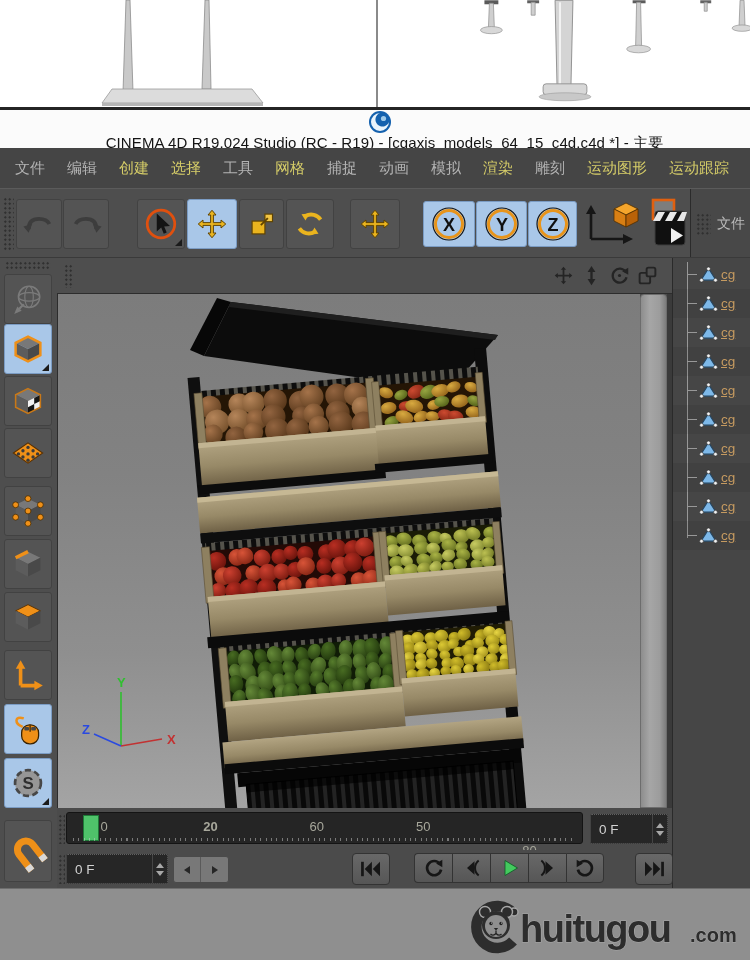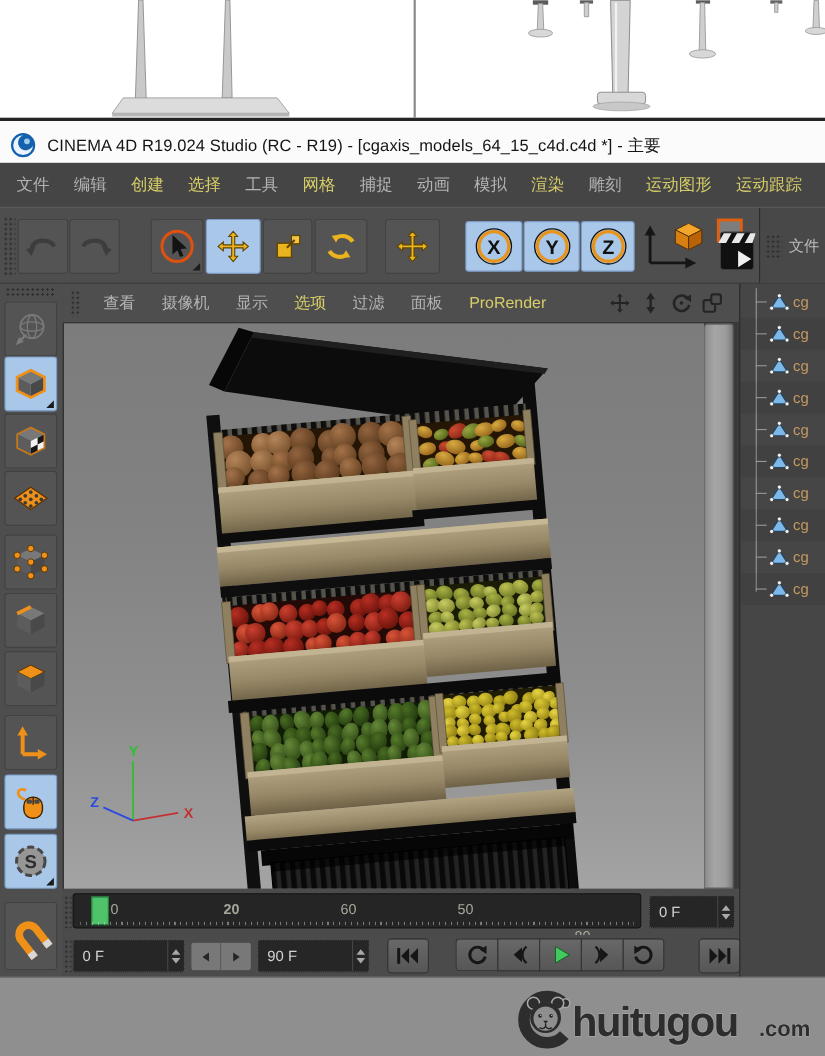--- a/index.html
+++ b/index.html
@@ -7,21 +7,21 @@
     font-family:"Liberation Sans","DejaVu Sans",sans-serif;-webkit-font-smoothing:antialiased;}
   #screen *{box-sizing:border-box;}
   .abs{position:absolute;}
 
   
   .preview-strip{left:0;top:0;width:750px;height:110px;background:#fff;border-bottom:3px solid #242424;}
   .preview-pane{position:absolute;top:0;height:107px;}
   .preview-pane.right{border-left:2px solid #8a8a8a;}
 
   
-  .title-bar{left:0;top:110px;width:750px;height:44px;background:#fbfbfb;display:flex;align-items:center;padding-left:9px;}
+  .title-bar{left:0;top:110px;width:750px;height:44px;background:#fbfbfb;display:flex;align-items:center;padding-left:9px;flex-direction:column;}
   .title-text{margin-left:10px;font-size:15px;color:#141414;letter-spacing:.1px;white-space:nowrap;}
 
   
   .menu-bar{left:0;top:148px;width:750px;height:40px;background:#454545;display:flex;align-items:center;padding-left:4px;overflow:hidden;}
   .menu-item{padding:0 11px;font-size:15px;color:#b3b3b3;white-space:nowrap;cursor:default;}
   .menu-item.accent{color:#d6cd68;}
 
   
   .toolbar{left:0;top:188px;width:750px;height:70px;background:#4e4e4e;border-top:1px solid #5b5b5b;border-bottom:1px solid #3a3a3a;}
   .grip{background-image:radial-gradient(circle,#2e2e2e 1.1px,rgba(0,0,0,0) 1.2px);background-size:4.5px 4.5px;}
@@ -54,21 +54,21 @@
   .vp-gap{left:667px;top:294px;width:5px;height:514px;background:#3a3a3a;}
 
   
   .object-manager{left:672px;top:258px;width:78px;height:630px;background:#464646;border-left:1px solid #2a2a2a;overflow:hidden;}
   .om-tree{position:absolute;left:0;top:2px;width:100%;}
   .om-trunk{position:absolute;left:14px;top:2px;width:1px;background:#989898;}
   .om-item{position:relative;height:29px;display:flex;align-items:center;padding-left:26px;}
   .om-item.alt{background:rgba(0,0,0,.07);}
   .om-item::before{content:'';position:absolute;left:14px;top:14px;width:10px;height:1px;background:#989898;}
   .om-icon{width:19px;height:17px;flex:0 0 auto;}
-  .om-label{margin-left:3px;font-size:13.5px;color:#c59a60;white-space:nowrap;}
+  .om-label{margin-left:3px;font-size:13.5px;color:#c59a60;text-decoration:underline;white-space:nowrap;}
 
   
   .timeline{left:57px;top:808px;width:615px;height:42px;background:#4b4b4b;}
   .ruler{position:absolute;left:9px;top:4px;width:517px;height:32px;background:#252525;border:1px solid #141414;border-radius:3px;}
   .ruler::after{content:'';position:absolute;left:6px;right:6px;bottom:2px;height:3px;
     background:repeating-linear-gradient(90deg,rgba(205,205,205,.5) 0 1px,rgba(0,0,0,0) 1px 5.35px);}
   .playhead{position:absolute;left:16px;top:2px;width:16px;height:26px;background:#4fc26a;border:1px solid #1f7a38;}
   .tick-label{position:absolute;top:6px;transform:translateX(-50%);font-size:13px;color:#a7a79b;}
   .spinner{position:absolute;background:#262626;border:1px dotted #606060;border-radius:2px;color:#d2d2d2;
     font-size:13.5px;display:flex;align-items:center;padding-left:8px;}
@@ -358,29 +358,20 @@
           <path d="M12 40 V20 A8.5 8.5 0 0 1 29 20 V40" stroke="#ef9018" stroke-width="7" fill="none"></path>
           <rect x="8.5" y="34" width="7" height="6" fill="#d8d8d8"></rect>
           <rect x="25.5" y="34" width="7" height="6" fill="#d8d8d8"></rect>
         </g>
       </svg>
     </div>
   </div>
 
   <div class="abs viewport-menu">
     <div class="grip" style="width:10px;height:24px;margin:0 8px 0 7px;"></div>
-    <div style="display:flex;align-items:center;">
-        <span class="menu-item">查看</span>
-        <span class="menu-item">摄像机</span>
-        <span class="menu-item">显示</span>
-        <span class="menu-item accent">选项</span>
-        <span class="menu-item">过滤</span>
-        <span class="menu-item">面板</span>
-        <span class="menu-item accent">ProRender</span>
-      </div>
     <div class="vp-nav">
       <svg width="21" height="21" viewBox="0 0 24 24">
         <path d="M12 2 L15 5.5 H13 V11 H18.5 V9 L22 12 L18.5 15 V13 H13 V18.5 H15 L12 22 L9 18.5 H11 V13 H5.5 V15 L2 12 L5.5 9 V11 H11 V5.5 H9 Z" fill="#242424"></path>
       </svg>
       <svg width="21" height="21" viewBox="0 0 24 24">
         <line x1="12" y1="6" x2="12" y2="18" stroke="#242424" stroke-width="2.6"></line>
         <polygon points="12,1 7.5,8 16.5,8" fill="#242424"></polygon>
         <polygon points="12,23 7.5,16 16.5,16" fill="#242424"></polygon>
       </svg>
       <svg width="21" height="21" viewBox="0 0 24 24">
@@ -912,27 +903,20 @@
         <svg width="10" height="10" viewBox="0 0 10 10">
             <polygon points="8,1 2,5 8,9" fill="#262626"></polygon>
           </svg>
         </span>
       <span class="pair-half">
         <svg width="10" height="10" viewBox="0 0 10 10">
             <polygon points="2,1 8,5 2,9" fill="#262626"></polygon>
           </svg>
         </span>
     </div>
-    <div class="spinner" style="left:177px;top:4px;width:102px;height:30px;">
-      <span>90 F</span>
-      <span class="spin-arrows">
-          <i class="up"></i>
-          <i class="dn"></i>
-        </span>
-    </div>
 
     <div class="tr-btn" style="left:295px;width:38px;">
       <svg width="22" height="18" viewBox="0 0 24 20">
         <rect x="1" y="2" width="3" height="16" fill="#161616"></rect>
         <polygon points="13,2 5,10 13,18" fill="#161616"></polygon>
           <polygon points="22,2 14,10 22,18" fill="#161616"></polygon>
       </svg>
     </div>
     <div class="tr-group" style="left:357px;">
       <div class="tr-btn">

